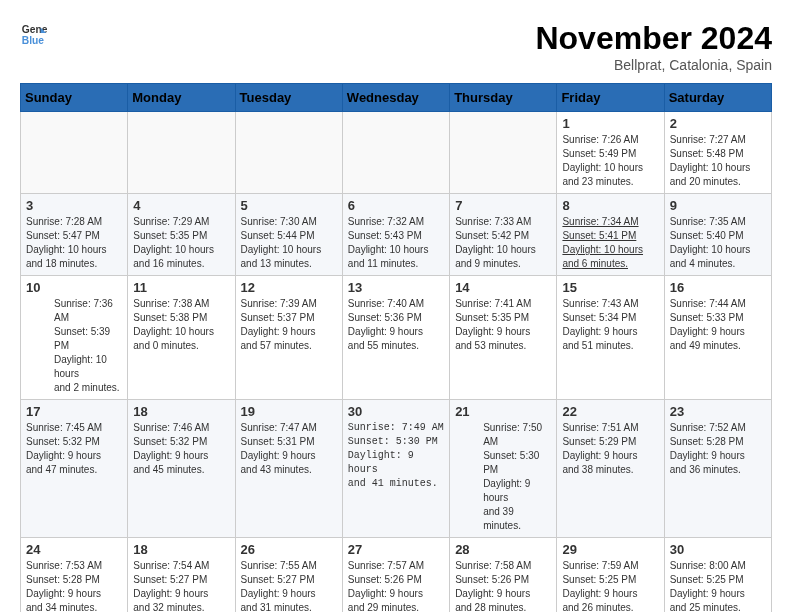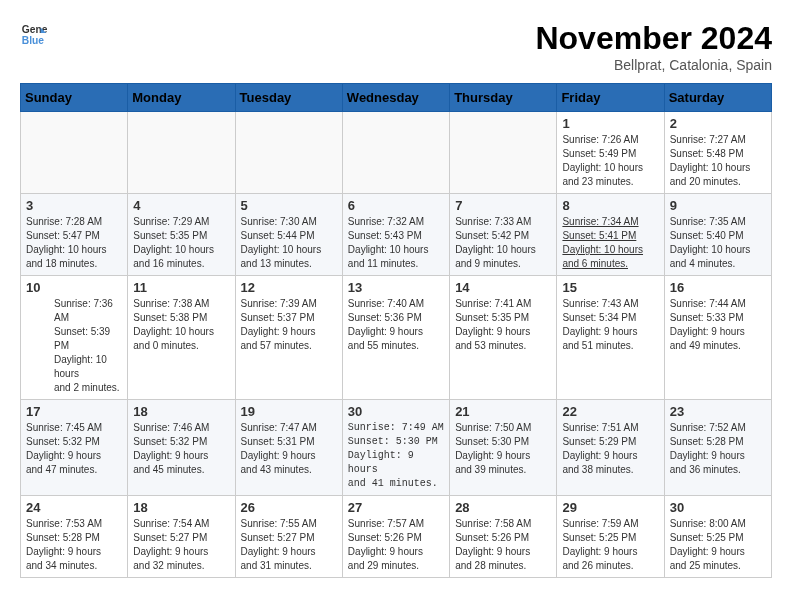--- a/index.html
+++ b/index.html
@@ -254,21 +254,21 @@
         </td>
         <td>
           <div class="day-number">30</div>
           <div class="day-info" style="white-space: pre-line; font-family: Liberation Mono, monospace;">Sunrise: 7:49 AM
 Sunset: 5:30 PM
 Daylight: 9 hours
 and 41 minutes.</div>
         </td>
         <td>
           <div class="day-number">21</div>
-          <div class="day-info" style="white-space: pre-line;">Sunrise: 7:50 AM
+          <div class="day-info" style="white-space: pre-line; margin-left: 28px;">Sunrise: 7:50 AM
 Sunset: 5:30 PM
 Daylight: 9 hours
 and 39 minutes.</div>
         </td>
         <td>
           <div class="day-number">22</div>
           <div class="day-info" style="white-space: pre-line;">Sunrise: 7:51 AM
 Sunset: 5:29 PM
 Daylight: 9 hours
 and 38 minutes.</div>

